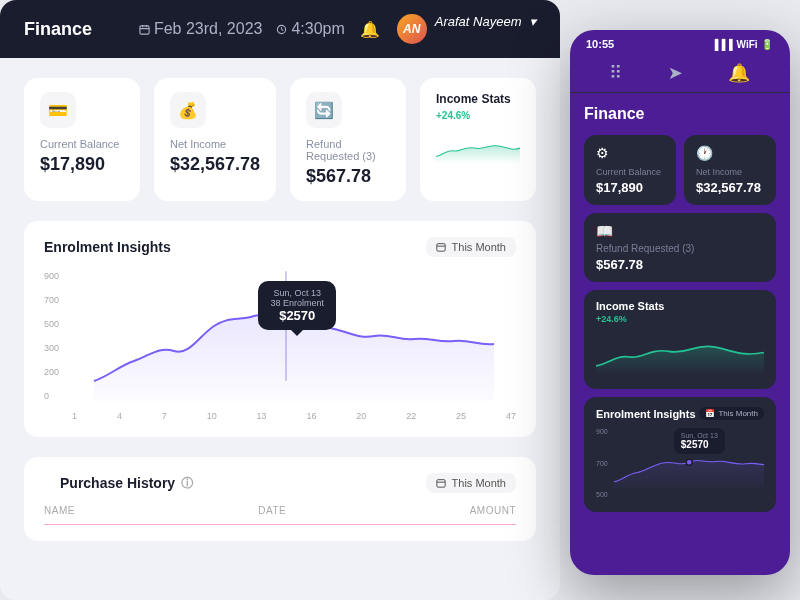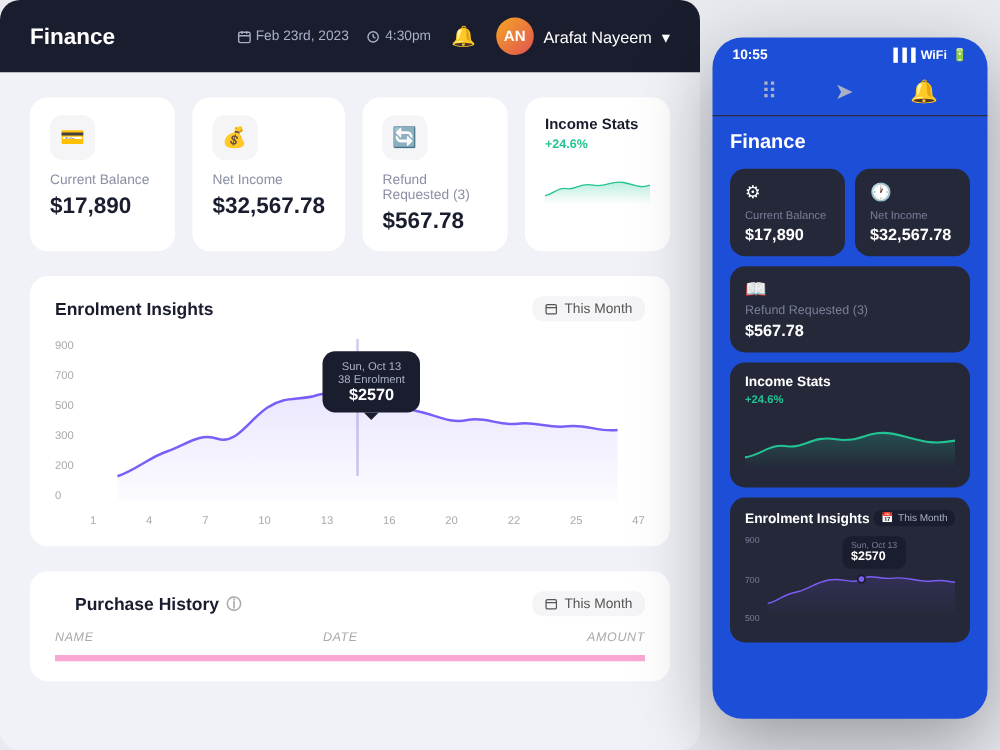--- a/index.html
+++ b/index.html
@@ -40,42 +40,42 @@
     .desktop-header-right {
       display: flex;
       align-items: center;
       gap: 16px;
     }
 
     .header-date-time {
       display: flex;
       gap: 14px;
       color: #aab0c6;
-      font-size: 11px;
+      font-size: 16px;
     }
 
     .header-date-time span {
       display: flex;
       align-items: center;
       gap: 4px;
     }
 
     .bell-icon-wrap {
       color: #aab0c6;
       font-size: 16px;
       cursor: pointer;
     }
 
     .user-badge {
       display: flex;
-      align-items: center;
       gap: 8px;
       color: #fff;
       font-size: 13px;
       cursor: pointer;
+      font-style: italic;
     }
 
     .user-avatar {
       width: 30px;
       height: 30px;
       border-radius: 50%;
       background: linear-gradient(135deg, #f6a623, #e05252);
       display: flex;
       align-items: center;
       justify-content: center;
@@ -279,32 +279,31 @@
     }
 
     .purchase-table-header {
       display: flex;
       justify-content: space-between;
       font-size: 10px;
       color: #aaa;
       text-transform: uppercase;
       letter-spacing: 0.5px;
       padding-bottom: 8px;
-      border-bottom: 5px solid #f9a8d4;
-      font-style: italic;
+      border-bottom: 1px solid #f9a8d4;
     }
 
     
     .mobile-overlay {
       position: absolute;
       top: 30px;
       right: 10px;
       width: 220px;
       height: 545px;
-      background: #1d4ed8;
+      background: #4c1d95;
       border-radius: 24px;
       overflow: hidden;
       box-shadow: 0 20px 60px rgba(0,0,0,0.35);
     }
 
     .mobile-status-bar {
       display: flex;
       justify-content: space-between;
       align-items: center;
       padding: 8px 16px 4px;

